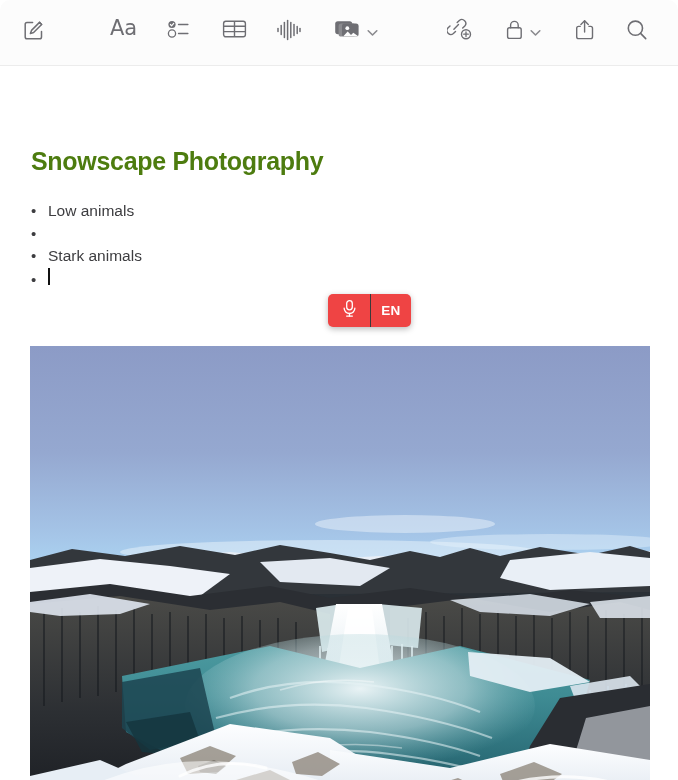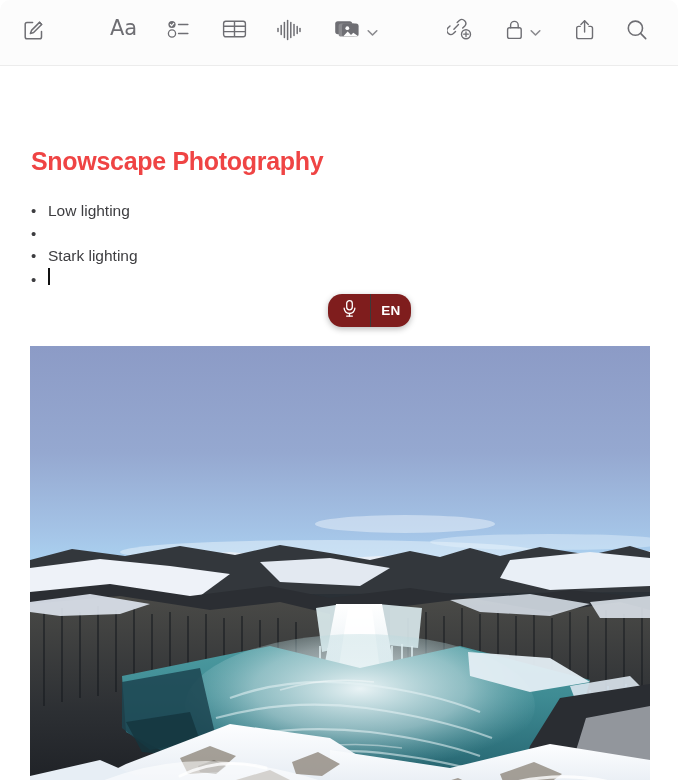--- a/index.html
+++ b/index.html
@@ -73,21 +73,21 @@
   .note-body {
     position: relative;
     padding: 0;
   }
   .note-title {
     position: absolute;
     left: 31px;
     top: 81px;
     font-size: 25px;
     font-weight: bold;
-    color: #ef4444;
+    color: #4d7c0f;
     letter-spacing: -0.3px;
     white-space: nowrap;
   }
 
   .bullet-list {
     position: absolute;
     left: 31px;
     top: 134px;
     margin: 0;
     padding: 0;
@@ -118,22 +118,22 @@
     vertical-align: -3px;
     margin-left: 0px;
   }
 
   
   .dictation-pill {
     position: absolute;
     left: 328px;
     top: 228px;
     height: 33px;
-    background: #7f1d1d;
-    border-radius: 14px;
+    background: #ef4444;
+    border-radius: 5px;
     display: flex;
     align-items: center;
     box-shadow: 0 2px 6px rgba(0,0,0,0.28);
     overflow: hidden;
   }
   .dict-mic {
     width: 42px;
     height: 33px;
     display: flex;
     align-items: center;
@@ -290,28 +290,28 @@
     </div>
   </div>
 
   <div class="note-body">
 
     <div class="note-title">Snowscape Photography</div>
 
     <ul class="bullet-list">
       <li class="bullet-item">
         <span class="bullet-dot">•</span>
-        <span class="bullet-text">Low lighting</span>
+        <span class="bullet-text">Low animals</span>
       </li>
       <li class="bullet-item">
         <span class="bullet-dot">•</span>
       </li>
       <li class="bullet-item">
         <span class="bullet-dot">•</span>
-        <span class="bullet-text">Stark lighting</span>
+        <span class="bullet-text">Stark animals</span>
       </li>
       <li class="bullet-item">
         <span class="bullet-dot">•</span>
         <span class="caret"></span>
       </li>
     </ul>
 
     <div class="dictation-pill">
       <div class="dict-mic">
         <span>

